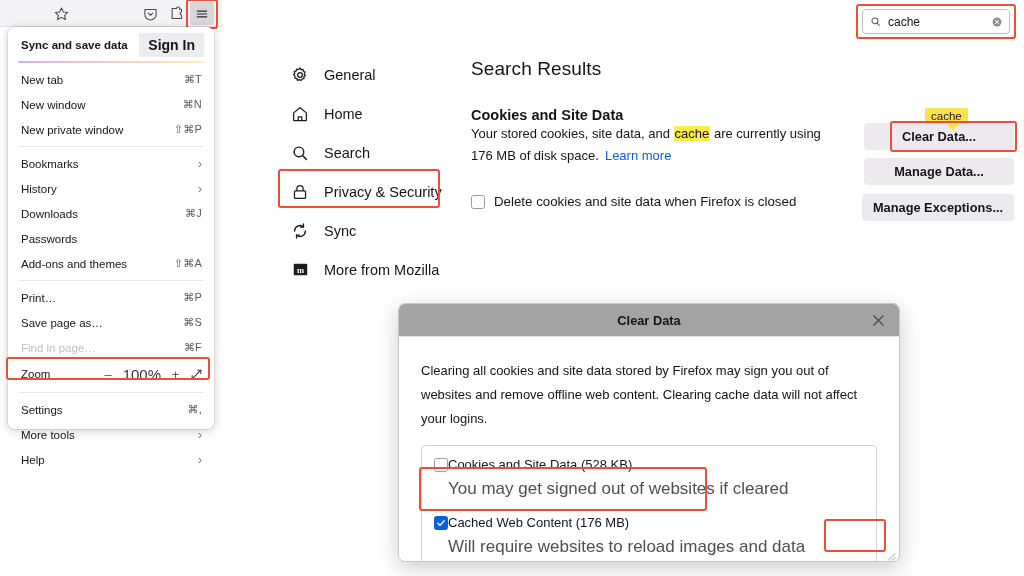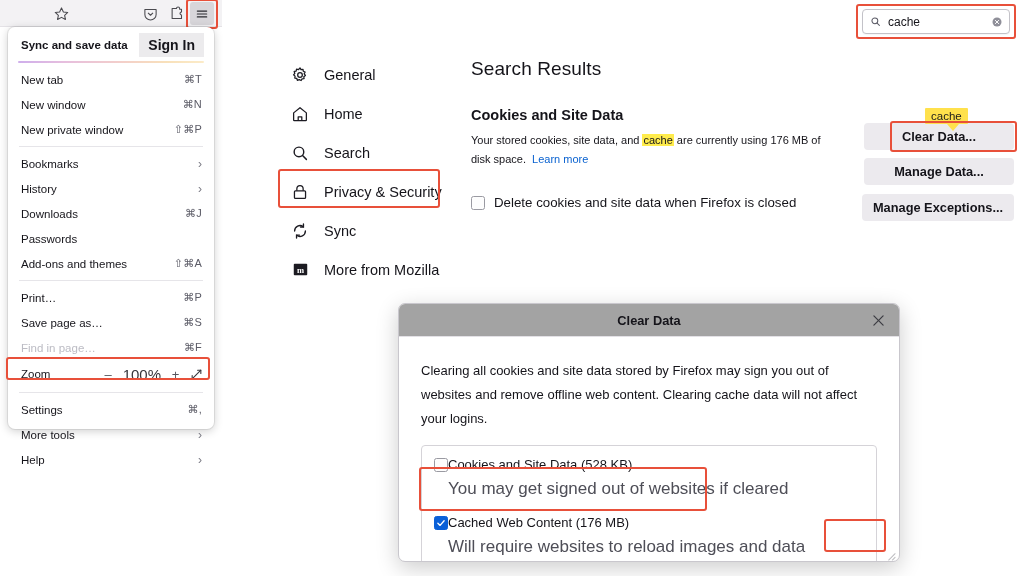--- a/index.html
+++ b/index.html
@@ -71,21 +71,21 @@
     height: 39px; display: flex; align-items: center; gap: 14px;
     padding-left: 4px; font-size: 14.5px; color: #15141a;
   }
   .nav-item .ico { width: 20px; height: 20px; display:flex; align-items:center; justify-content:center; color:#1c1b22; }
   #hl-privacy { left: 278px; top: 169px; width: 162px; height: 39px; }
 
   
   .content { position: absolute; left: 471px; top: 58px; width: 380px; }
   .page-title { font-size: 19px; color: #15141a; font-weight: normal; letter-spacing:.1px; }
   .sec-title { font-size: 14.5px; font-weight: bold; color: #15141a; margin-top: 27px; }
-  .sec-body { font-size: 11px; color: #15141a; line-height: 1.72; margin-top: 8px; max-width: 368px; }
+  .sec-body { font-size: 13px; color: #15141a; line-height: 1.72; max-width: 368px; }
   mark.hit { background: #ffec4c; color: #15141a; padding: 0 1px; }
   .lnk { color: #0a62d0; margin-left: 6px; }
   .cb-row { display: flex; align-items: flex-start; gap: 9px; margin-top: 26px; font-size: 13.3px; color:#15141a; }
 
   
   .cbox {
     width: 14px; height: 14px; border: 1px solid #9a9aa2; border-radius: 2.5px;
     background: #fdfdfd; flex: none; margin-top: 1px;
   }
   .cbox.checked {

